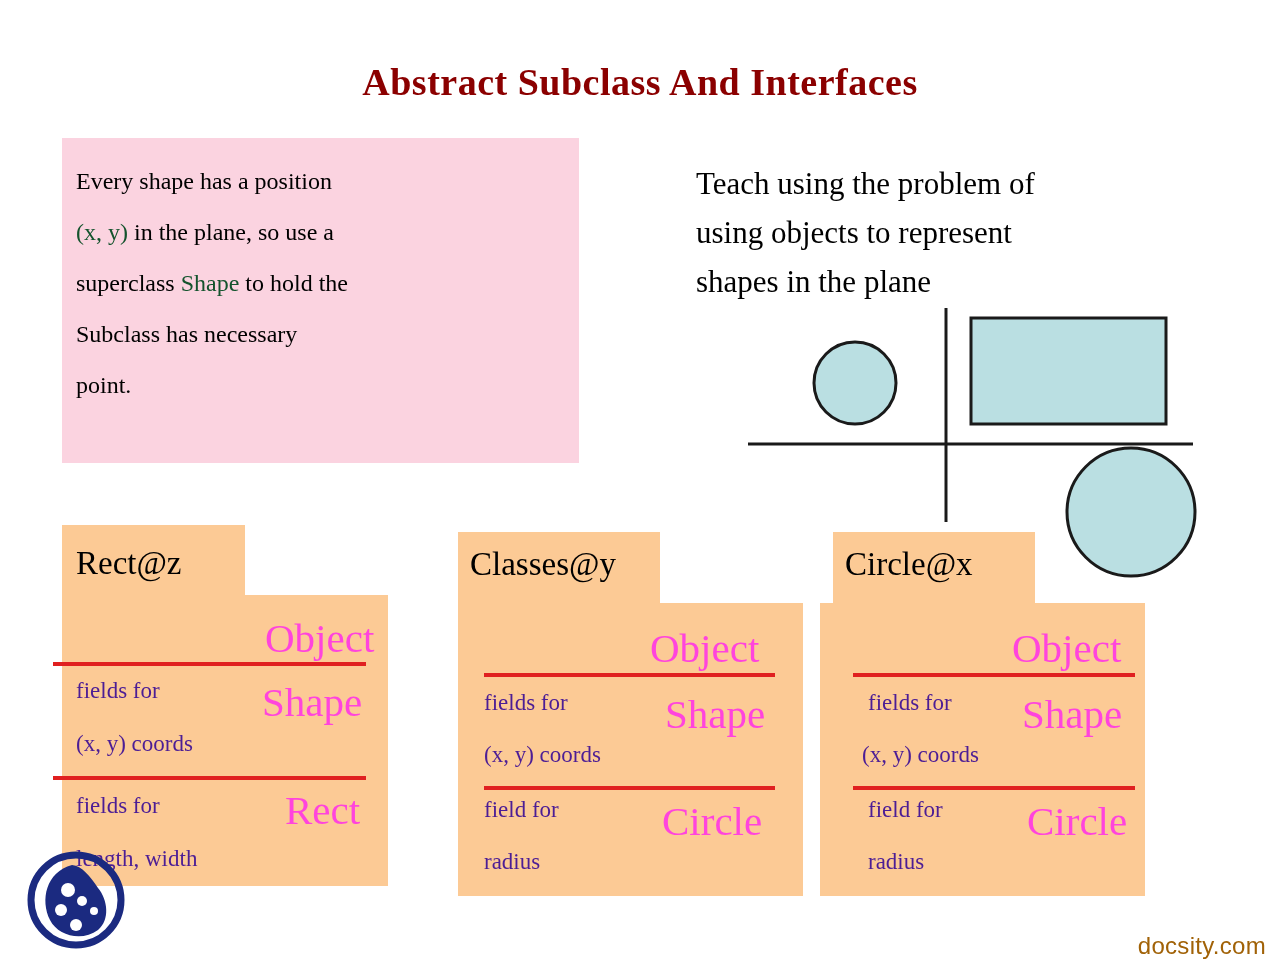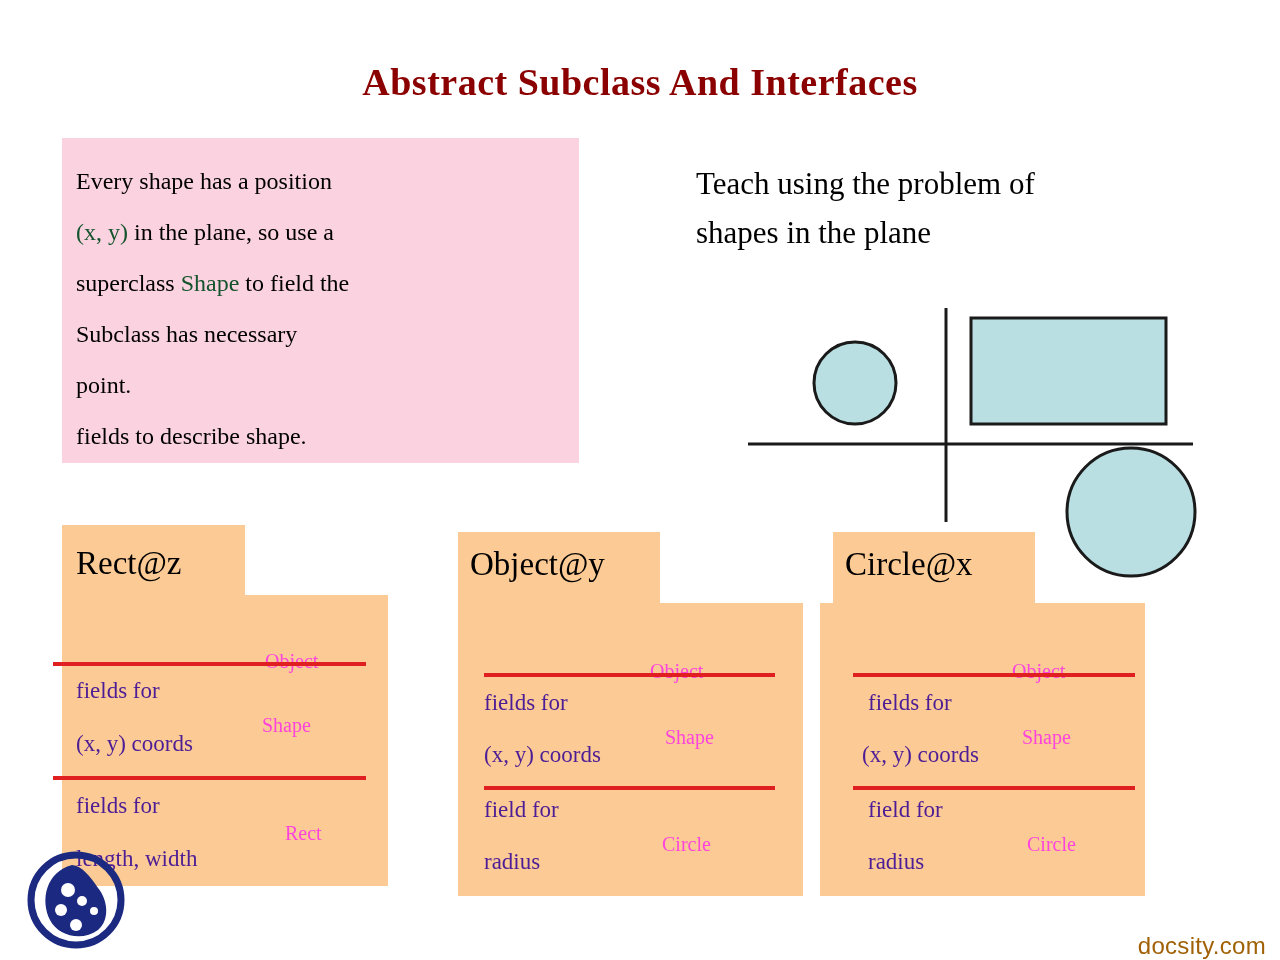--- a/index.html
+++ b/index.html
@@ -70,24 +70,23 @@
   .obj-box { position: absolute; }
   .obj-shape { position: absolute; background: #FCCA95; }
   .obj-title {
     position: absolute;
     font-size: 33px;
     color: #000000;
     white-space: nowrap;
   }
   .obj-label {
     position: absolute;
-    font-size: 20px;
+    font-size: 41px;
     color: #FF44DD;
     white-space: nowrap;
-    margin-top: 36px;
   }
   .obj-field {
     position: absolute;
     font-size: 23px;
     color: #4c1d95;
     white-space: nowrap;
   }
   .obj-rule {
     position: absolute;
     height: 4px;
@@ -114,29 +113,29 @@
   <div class="slide-title">Abstract Subclass And Interfaces</div>
 
   <div class="pink-box">
     <p>
       <span>Every shape has a position</span>
     </p>
     <p>
       <span class="hl-red">(x, y)</span><span> in the plane, so use a</span>
     </p>
     <p>
-      <span>superclass </span><span class="hl-red">Shape</span><span> to field the</span>
+      <span>superclass </span><span class="hl-red">Shape</span><span> to hold the</span>
     </p>
     <p>Subclass has necessary</p>
     <p>point.</p>
-    <p>fields to describe shape.</p>
   </div>
 
   <div class="right-text">
     <div>Teach using the problem of</div>
+    <div>using objects to represent</div>
     <div>shapes in the plane</div>
   </div>
 
   <svg class="diagram" width="1280" height="960">
     <line x1="748" y1="444" x2="1193" y2="444" stroke="#1a1a1a" stroke-width="3"></line>
     <line x1="946" y1="308" x2="946" y2="522" stroke="#1a1a1a" stroke-width="3"></line>
     <circle cx="855" cy="383" r="41" fill="#BADFE2" stroke="#1a1a1a" stroke-width="3"></circle>
     <rect x="971" y="318" width="195" height="106" fill="#BADFE2" stroke="#1a1a1a" stroke-width="3"></rect>
     <circle cx="1131" cy="512" r="64" fill="#BADFE2" stroke="#1a1a1a" stroke-width="3"></circle>
   </svg>
@@ -159,21 +158,21 @@
 
     <div class="obj-field" style="left:76px; top:793px;">fields for</div>
     <div class="obj-label" style="left:285px; top:786px;">Rect</div>
     <div class="obj-field" style="left:76px; top:846px;">length, width</div>
   </div>
 
   <div class="obj-box">
     <div class="obj-shape" style="left:458px; top:532px; width:202px; height:72px;"></div>
     <div class="obj-shape" style="left:458px; top:603px; width:345px; height:293px;"></div>
 
-    <div class="obj-title" style="left:470px; top:546px;">Object@y</div>
+    <div class="obj-title" style="left:470px; top:546px;">Classes@y</div>
 
     <div class="obj-label" style="left:650px; top:624px;">Object</div>
 
     <div class="obj-rule" style="left:484px; top:673px; width:291px;"></div>
 
     <div class="obj-field" style="left:484px; top:690px;">fields for</div>
     <div class="obj-label" style="left:665px; top:690px;">Shape</div>
     <div class="obj-field" style="left:484px; top:742px;">(x, y) coords</div>
 
     <div class="obj-rule" style="left:484px; top:786px; width:291px;"></div>

